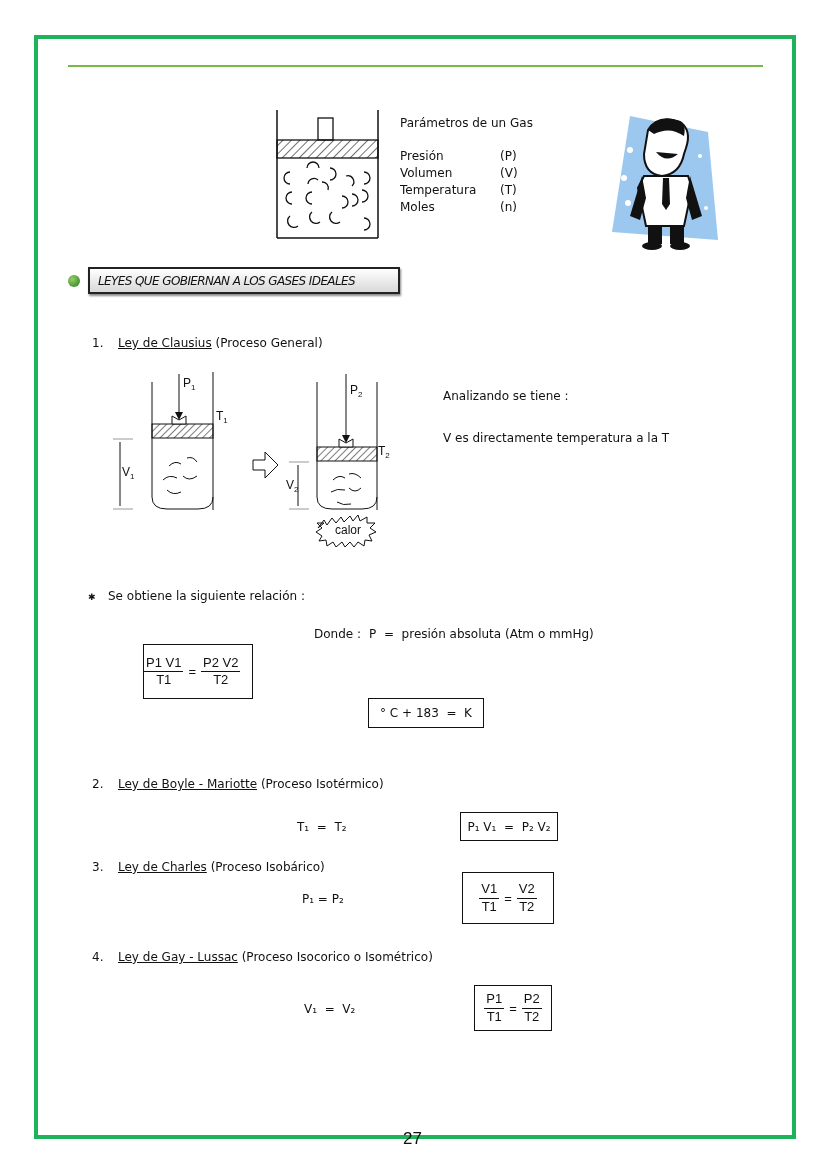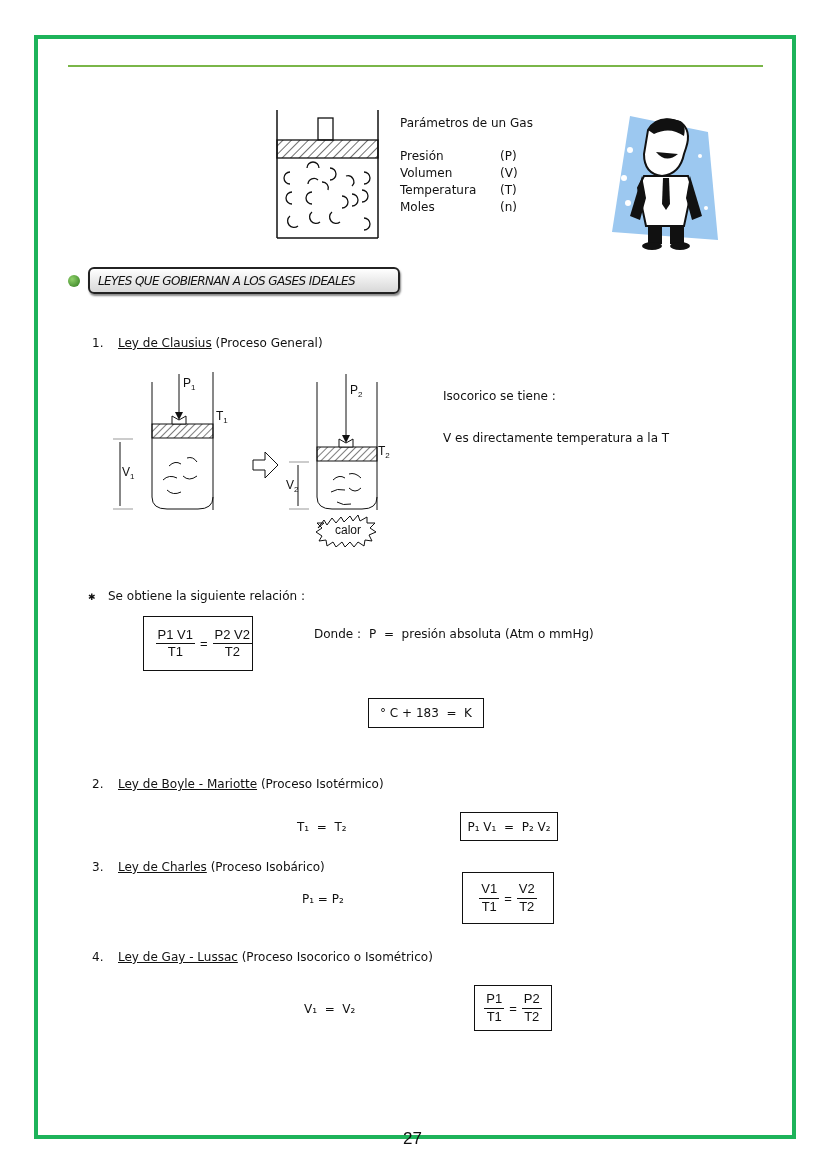--- a/index.html
+++ b/index.html
@@ -8,21 +8,21 @@
   .topline { position:absolute; left:68px; top:65px; width:695px; height:2px; background:#7ab648; }
   .abs { position:absolute; }
   .t { font-size:12px; white-space:nowrap; }
   .b { font-weight:normal; }
   .u { text-decoration:underline; }
   .box { position:absolute; border:1.5px solid #111; background:#fff; }
   .frac { display:inline-flex; flex-direction:column; align-items:center; vertical-align:middle; font-family:"Liberation Sans", sans-serif; font-size:13px; line-height:1.1; }
   .frac .num { border-bottom:1px solid #111; padding:0 2px 1px; }
   .frac .den { padding-top:1px; }
   .eq { font-family:"Liberation Sans", sans-serif; font-size:13px; vertical-align:middle; margin:0 5px; }
-  .heading-band { position:absolute; left:88px; top:267px; width:312px; height:27px; border:2px solid #222; border-radius:6px; background:linear-gradient(#ffffff,#d8d8d8); box-shadow:1px 2px 2px #888; box-sizing:border-box; }
+  .heading-band { position:absolute; left:88px; top:267px; width:312px; height:27px; border:2px solid #222; border-radius:0; background:linear-gradient(#ffffff,#d8d8d8); box-shadow:1px 2px 2px #888; box-sizing:border-box; }
   .heading-text { position:absolute; left:8px; top:5px; font-family:"DejaVu Sans", sans-serif; font-style:italic; font-size:12px; letter-spacing:-0.6px; }
   .bullet { position:absolute; left:68px; top:275px; width:12px; height:12px; border-radius:50%; background:radial-gradient(circle at 35% 35%, #8fd16a, #2f7a1e); }
   .page-num { position:absolute; left:403px; top:1129px; font-family:"Liberation Sans", sans-serif; font-size:17px; }
 </style>
 </head>
 <body>
 
 <div class="frame"></div>
 <div class="topline"></div>
 
@@ -161,29 +161,29 @@
         <path d="M244 116 q6 6 12 0"></path>
         <path d="M232 130 q6 4 14 2"></path>
       </g>
 
     <path d="M213 156 l6 -8 l3 5 l5 -7 l4 5 l5 -6 l3 5 l6 -6 l3 5 l5 -6 l2 6 l7 -4 l0 6 l8 0 l-5 5 l6 4 l-7 3 l3 6 l-7 -1 l-1 6 l-6 -4 l-4 5 l-4 -5 l-5 5 l-3 -5 l-6 5 l-3 -5 l-6 4 l-1 -6 l-7 1 l3 -5 l-6 -4 l6 -4 l-5 -5 l7 0 z" fill="#fff" stroke="#111"></path>
     <text x="230" y="162" font-size="12">calor</text>
   </g>
 </svg>
 
 <div class="abs" style="left:443px;top:389px">
-  <div class="t" style="height:42px">Isocorico se tiene :</div>
+  <div class="t" style="height:42px">Analizando se tiene :</div>
   <div class="t" style="height:42px">V es directamente temperatura a la T</div>
 </div>
 
 <div class="abs t" style="left:88px;top:589px">
   <span style="display:inline-block;width:20px;font-size:9px;vertical-align:middle">✱</span><span>Se obtiene la siguiente relación :</span>
 </div>
 
-<div class="box" style="left:143px;top:616px;width:108px;height:53px;display:flex;align-items:center;justify-content:flex-end">
+<div class="box" style="left:143px;top:644px;width:108px;height:53px;display:flex;align-items:center;justify-content:flex-start">
   <span class="frac">
       <span class="num">P1 V1</span>
       <span class="den">T1</span>
     </span>
   <span class="eq">=</span>
   <span class="frac">
       <span class="num">P2 V2</span>
       <span class="den">T2</span>
     </span>
 </div>

